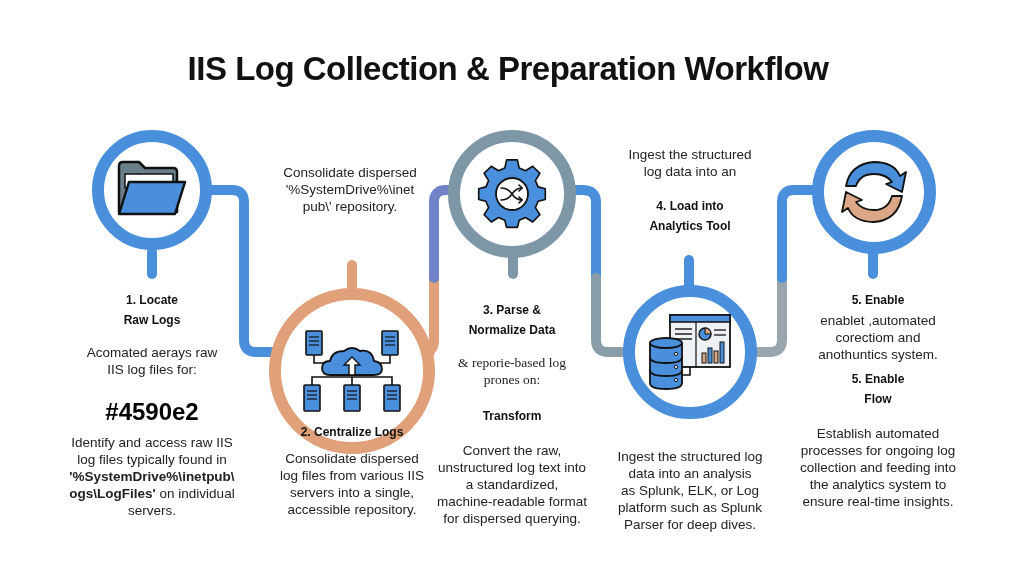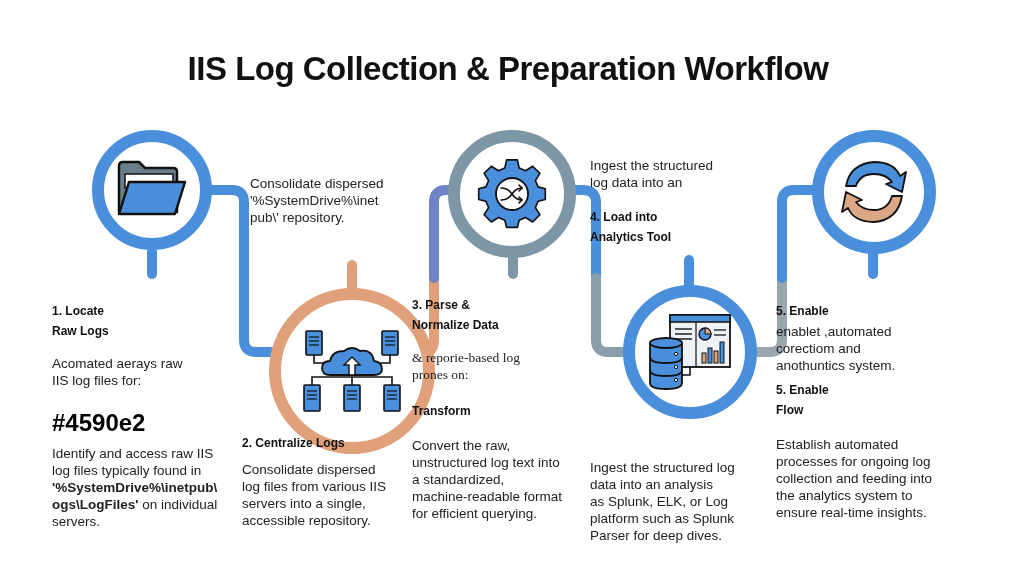--- a/index.html
+++ b/index.html
@@ -1,20 +1,20 @@
 <!DOCTYPE html>
 <html><head>
 <meta charset="utf-8">
 <style>
   html, body { margin:0; padding:0; background:#ffffff; }
   body { width:1024px; height:572px; position:relative; overflow:hidden; font-family:"Liberation Sans", "DejaVu Sans", sans-serif; color:#111; }
   .title { position:absolute; left:0; width:1016px; top:50px; text-align:center; font-size:33px; font-weight:bold; letter-spacing:-0.5px; color:#111; }
   svg.connectors { position:absolute; left:0; top:0; }
   .node { position:absolute; border-radius:50%; background:#fff; box-sizing:border-box; display:flex; align-items:center; justify-content:center; }
-  .txt { position:absolute; color:#1a1a1a;margin-top:11px; }
+  .txt { position:absolute; text-align:center; color:#1a1a1a; }
   .h { font-weight:bold; font-size:12px; line-height:20px; color:#111; }
   .p { font-size:13.5px; line-height:17px; color:#222; }
   .hex { font-weight:bold; font-size:24px; color:#000000; }
   .mono-b { font-weight:bold; }
 </style>
 </head>
 <body>
 
 <div class="title">IIS Log Collection &amp; Preparation Workflow</div>
 
@@ -178,36 +178,36 @@
 <div class="txt" style="left:242px; top:422px; width:220px;">
   <div class="h">2. Centralize Logs</div>
   <div class="p" style="margin-top:8px;">
     <div>Consolidate dispersed</div>
     <div>log files from various IIS</div>
     <div>servers into a single,</div>
     <div>accessible repository.</div>
   </div>
 </div>
 
-<div class="txt" style="left:412px; top:284px; width:200px;">
+<div class="txt" style="left:412px; top:300px; width:200px;">
   <div class="h">
     <div>3. Parse &amp;</div>
     <div>Normalize Data</div>
   </div>
   <div class="p" style="margin-top:14px;font-family:Liberation Serif, serif;">
     <div>&amp; reporie-based log</div>
     <div>prones on:</div>
   </div>
   <div class="h" style="margin-top:18px;">Transform</div>
   <div class="p" style="margin-top:16px;">
     <div>Convert the raw,</div>
     <div>unstructured log text into</div>
     <div>a standardized,</div>
     <div>machine-readable format</div>
-    <div>for efficient querying.</div>
+    <div>for dispersed querying.</div>
   </div>
 </div>
 
 <div class="txt" style="left:590px; top:146px; width:200px;">
   <div class="p">
     <div>Ingest the structured</div>
     <div>log data into an</div>
   </div>
   <div class="h" style="margin-top:16px;">
     <div>4. Load into</div>

